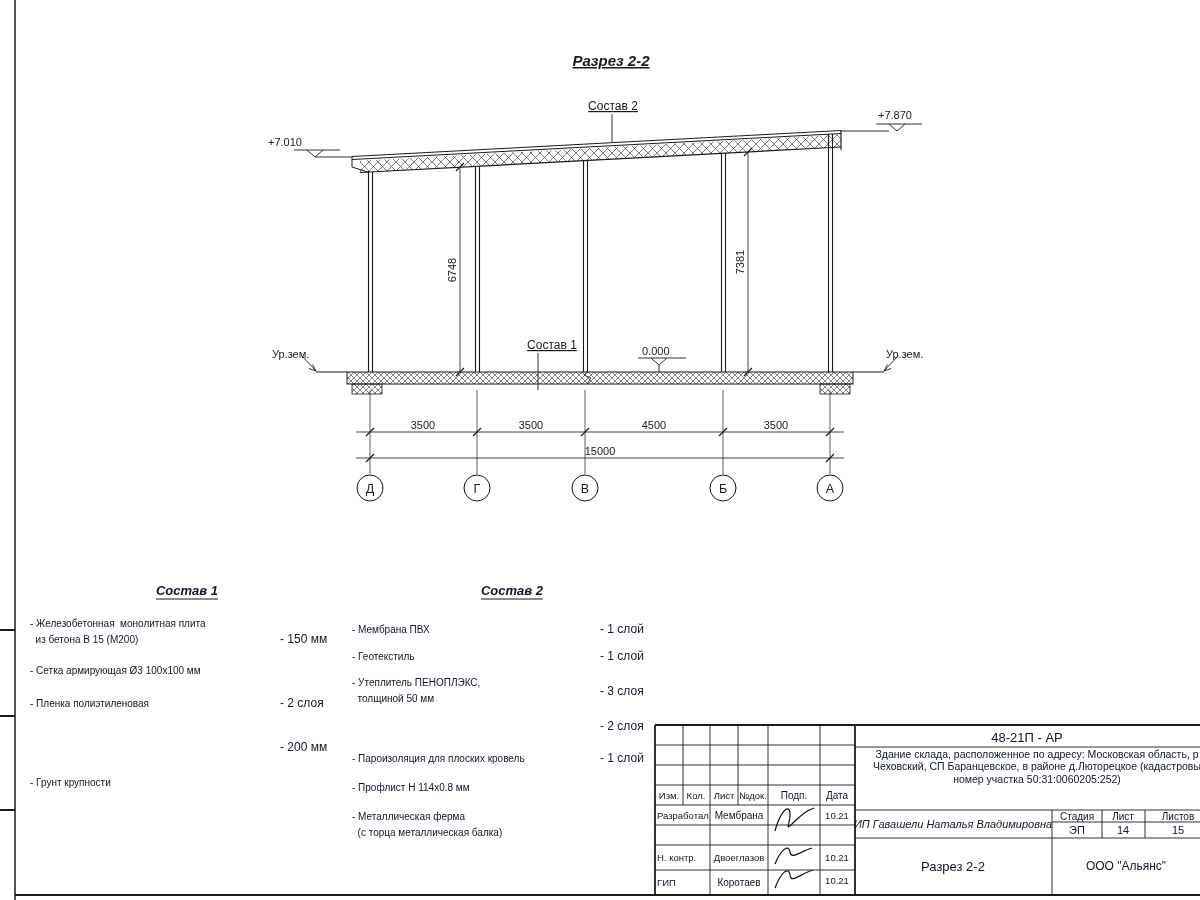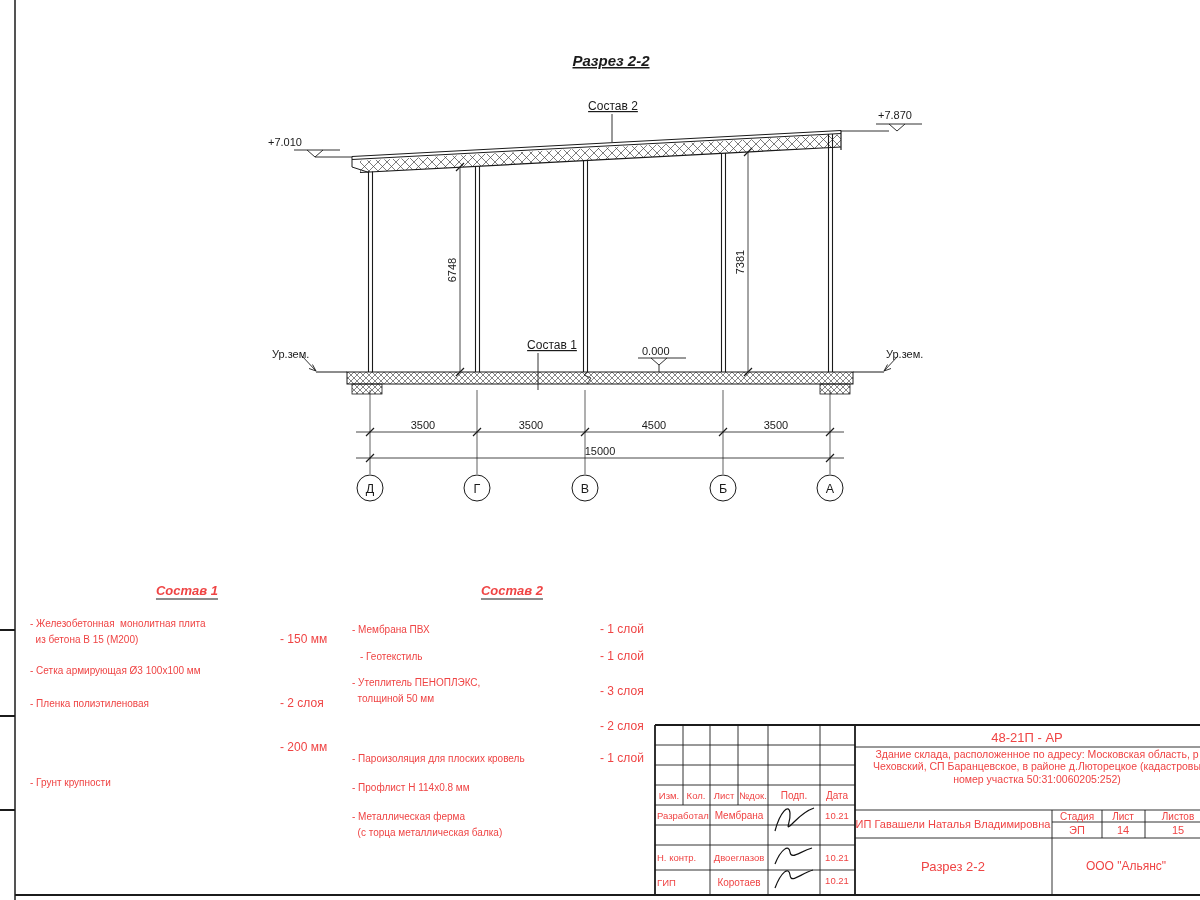--- a/index.html
+++ b/index.html
@@ -1,37 +1,37 @@
 <!DOCTYPE html>
 <html><head>
 <meta charset="utf-8">
 <style>
   html,body{margin:0;padding:0;background:#fff;}
   .sheet{position:relative;width:1200px;height:900px;background:#fff;overflow:hidden;
-         font-family:"Liberation Sans",sans-serif;color:#ef4444;}
+         font-family:"Liberation Sans",sans-serif;color:#0f172a;}
   svg{position:absolute;left:0;top:0;}
   svg text{font-family:"Liberation Sans",sans-serif;fill:#1b1b1b;}
   .title-t{font-size:15px;font-weight:bold;font-style:italic;text-decoration:underline;}
   .call{font-size:12px;text-decoration:underline;}
   .lab{font-size:11px;}
   .dim{font-size:11px;}
   .ax{font-size:12.5px;}
   .t{position:absolute;white-space:pre;}
   .c{transform:translate(-50%,-50%);}
   .ml{transform:translate(0,-50%);}
   .hd{font-size:13px;font-weight:bold;font-style:italic;border-bottom:1px solid #1b1b1b;padding-bottom:1px;}
   .li{font-size:10px;line-height:15.5px;}
   .val{font-size:12px;}
   .desc{font-size:10.5px;line-height:12.3px;white-space:pre-line;text-align:center;}
   .f9{font-size:9.5px;}
   .f10{font-size:10px;}
   .f11{font-size:11px;}
   .f12{font-size:12px;}
   .f13{font-size:13px;}
-  .it{}
+  .it{font-style:italic;}
 </style>
 </head>
 <body>
 
 <div class="sheet">
 
   <svg width="1200" height="900" viewBox="0 0 1200 900">
     <defs>
       <pattern id="hx" width="6" height="6" patternUnits="userSpaceOnUse">
         <path d="M0,6 L6,0 M0,0 L6,6" stroke="#333" stroke-width="0.6"></path>
@@ -153,21 +153,21 @@
   <span class="t val" style="left:280px;top:632px">- 150 мм</span>
   <span class="t li" style="left:30px;top:663px">- Сетка армирующая Ø3 100х100 мм</span>
   <span class="t li" style="left:30px;top:696px">- Пленка полиэтиленовая</span>
   <span class="t val" style="left:280px;top:696px">- 2 слоя</span>
   <span class="t val" style="left:280px;top:740px">- 200 мм</span>
   <span class="t li" style="left:30px;top:775px">- Грунт крупности</span>
 
   <span class="t c hd" style="left:512px;top:591px">Состав 2</span>
   <span class="t li" style="left:352px;top:622px">- Мембрана ПВХ</span>
   <span class="t val" style="left:600px;top:622px">- 1 слой</span>
-  <span class="t li" style="left:360px;top:649px">- Геотекстиль</span>
+  <span class="t li" style="left:352px;top:649px">- Геотекстиль</span>
   <span class="t val" style="left:600px;top:649px">- 1 слой</span>
   <span class="t li" style="left:352px;top:675px">- Утеплитель ПЕНОПЛЭКС,
   толщиной 50 мм</span>
   <span class="t val" style="left:600px;top:684px">- 3 слоя</span>
   <span class="t val" style="left:600px;top:719px">- 2 слоя</span>
   <span class="t li" style="left:352px;top:751px">- Пароизоляция для плоских кровель</span>
   <span class="t val" style="left:600px;top:751px">- 1 слой</span>
   <span class="t li" style="left:352px;top:780px">- Профлист Н 114х0.8 мм</span>
   <span class="t li" style="left:352px;top:809px">- Металлическая ферма
   (с торца металлическая балка)</span>

